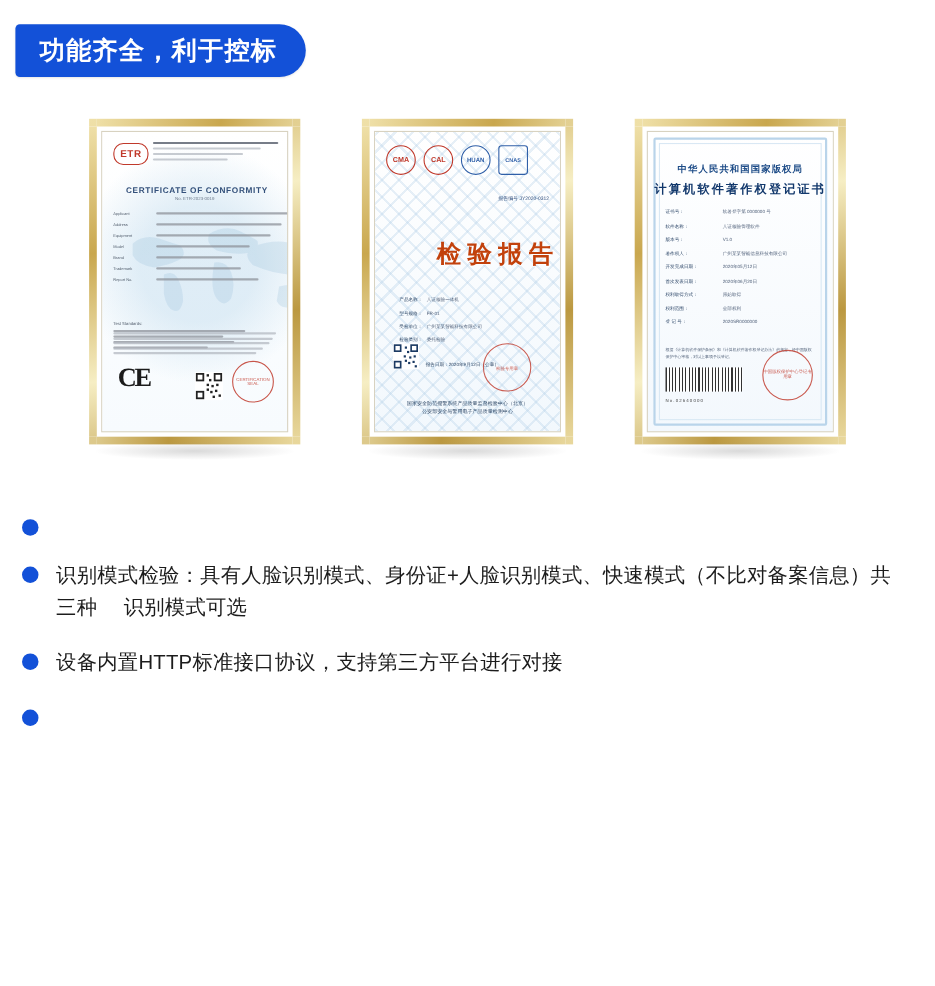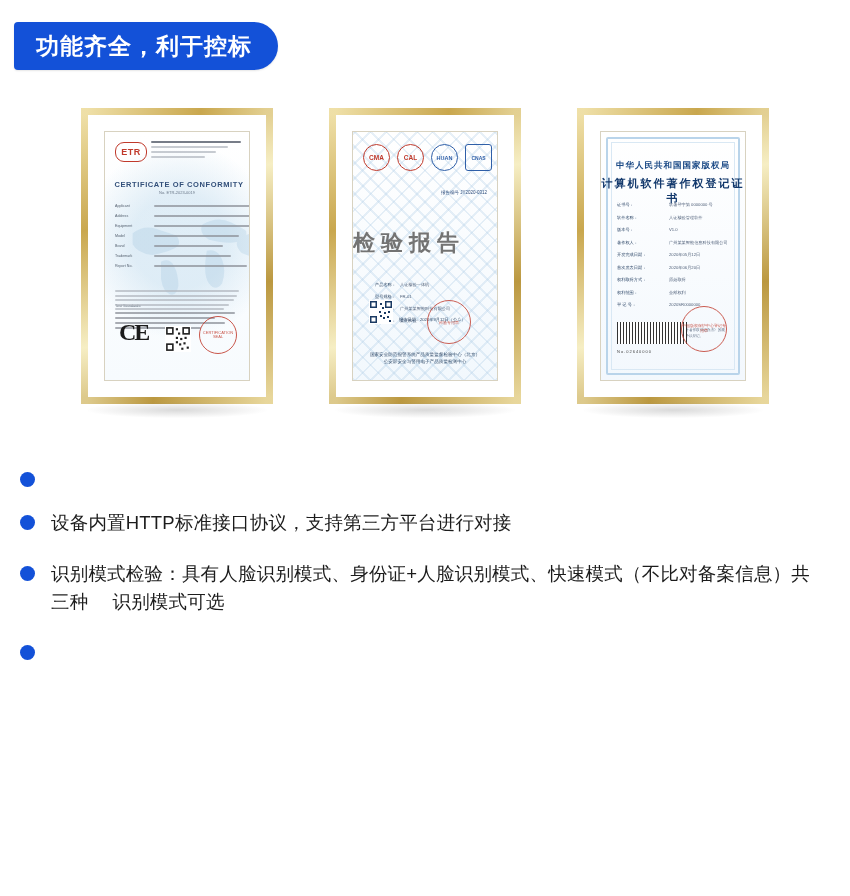--- a/index.html
+++ b/index.html
@@ -57,21 +57,21 @@
     width: 192px;
     height: 296px;
   }
   .cert-frame {
     position: absolute;
     inset: 0;
     border: 7px solid;
     border-image: linear-gradient(135deg,#efe0a8,#c9a74e 25%,#f6eec4 50%,#bb9840 75%,#e8d79c) 1;
     background: #ffffff;
     box-sizing: border-box;
-    padding: 16px;
+    padding: 4px;
   }
   .cert-inner {
     position: relative;
     width: 100%;
     height: 100%;
     box-sizing: border-box;
     border: 1px solid #d8d2c0;
     overflow: hidden;
     background: #fdfdfb;
   }
@@ -205,24 +205,24 @@
   .c2-logo.sq { border-radius: 3px; border-color:#2f5fa8; color:#2f5fa8; font-size:5px; }
   .c2-code {
     position: absolute;
     right: 10px; top: 58px;
     font-size: 4.5px;
     color: #2c4c7c;
   }
   .c2-title {
     position: absolute;
     left: 0; right: 0; top: 96px;
-    text-align: left;
+    text-align: right;
     font-size: 22px;
     font-weight: bold;
-    color: #737373;
+    color: #c2410c;
     letter-spacing: 6px;
     text-shadow: 0 1px 0 rgba(255,255,255,0.8);
   }
   .c2-fields {
     position: absolute;
     left: 22px; top: 150px; width: 150px;
   }
   .c2-row { display: flex; gap: 4px; margin-bottom: 7px; align-items: center; }
   .c2-k { font-size: 4.2px; color: #2d4766; white-space: nowrap; }
   .c2-v { flex: 1; font-size: 4.2px; color: #51617a; }
@@ -619,24 +619,24 @@
     </div>
 
   </div>
 
   <div class="bullets">
     <div class="bullet">
       <span class="dot"></span>
     </div>
     <div class="bullet">
       <span class="dot"></span>
-      <span class="btext">设备内置HTTP标准接口协议，支持第三方平台进行对接</span>
+      <span class="btext">识别模式检验：具有人脸识别模式、身份证+人脸识别模式、快速模式（不比对备案信息）共三种　 识别模式可选</span>
     </div>
     <div class="bullet">
       <span class="dot"></span>
-      <span class="btext">识别模式检验：具有人脸识别模式、身份证+人脸识别模式、快速模式（不比对备案信息）共三种　 识别模式可选</span>
+      <span class="btext">设备内置HTTP标准接口协议，支持第三方平台进行对接</span>
     </div>
     <div class="bullet">
       <span class="dot"></span>
     </div>
   </div>
 
 </div>
 
 </body></html>

